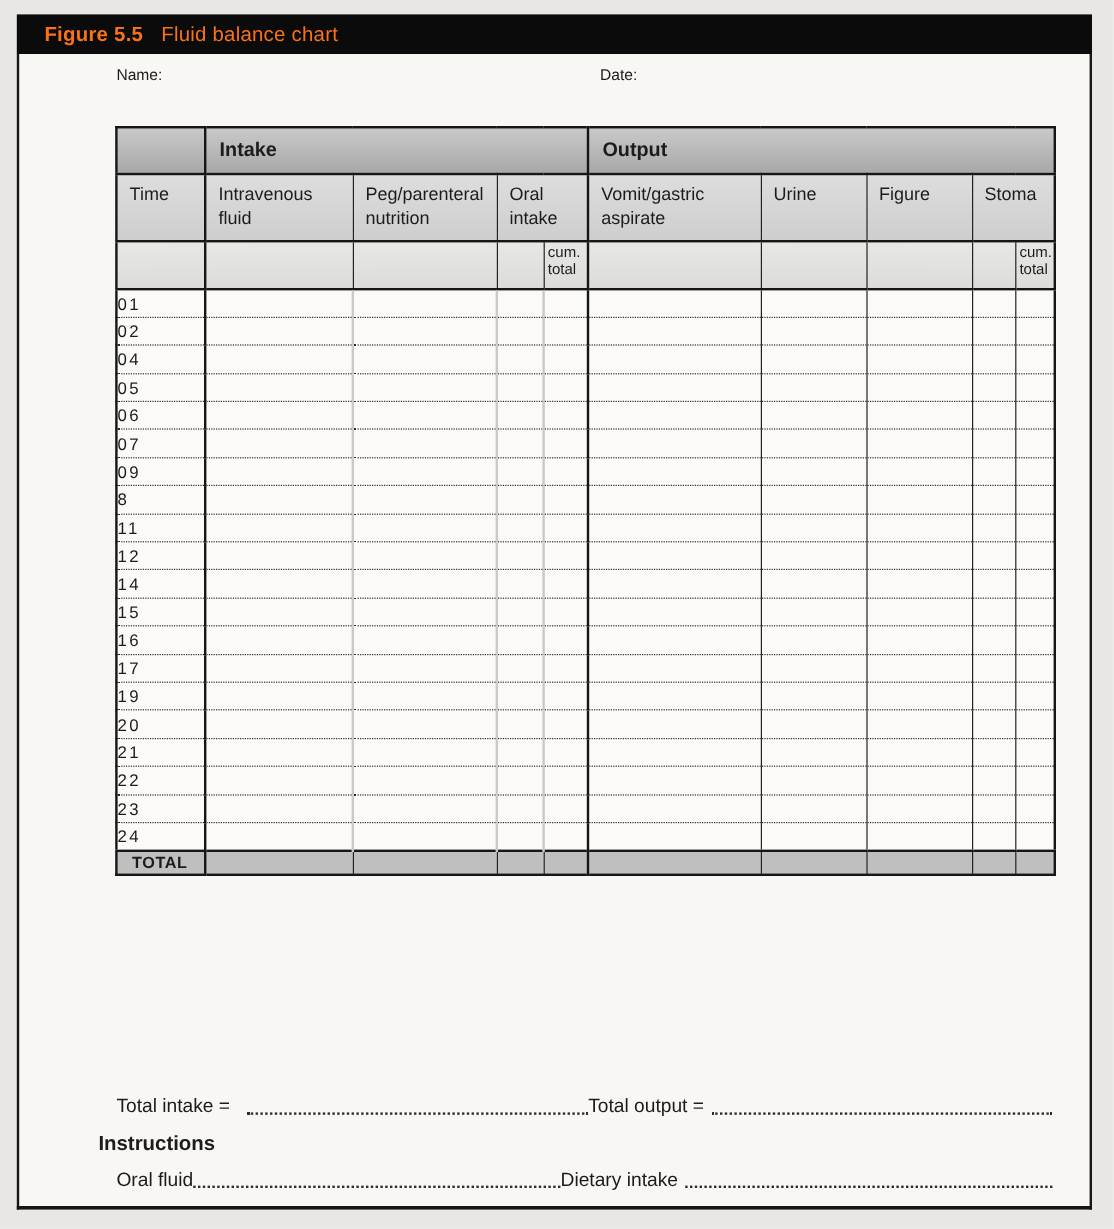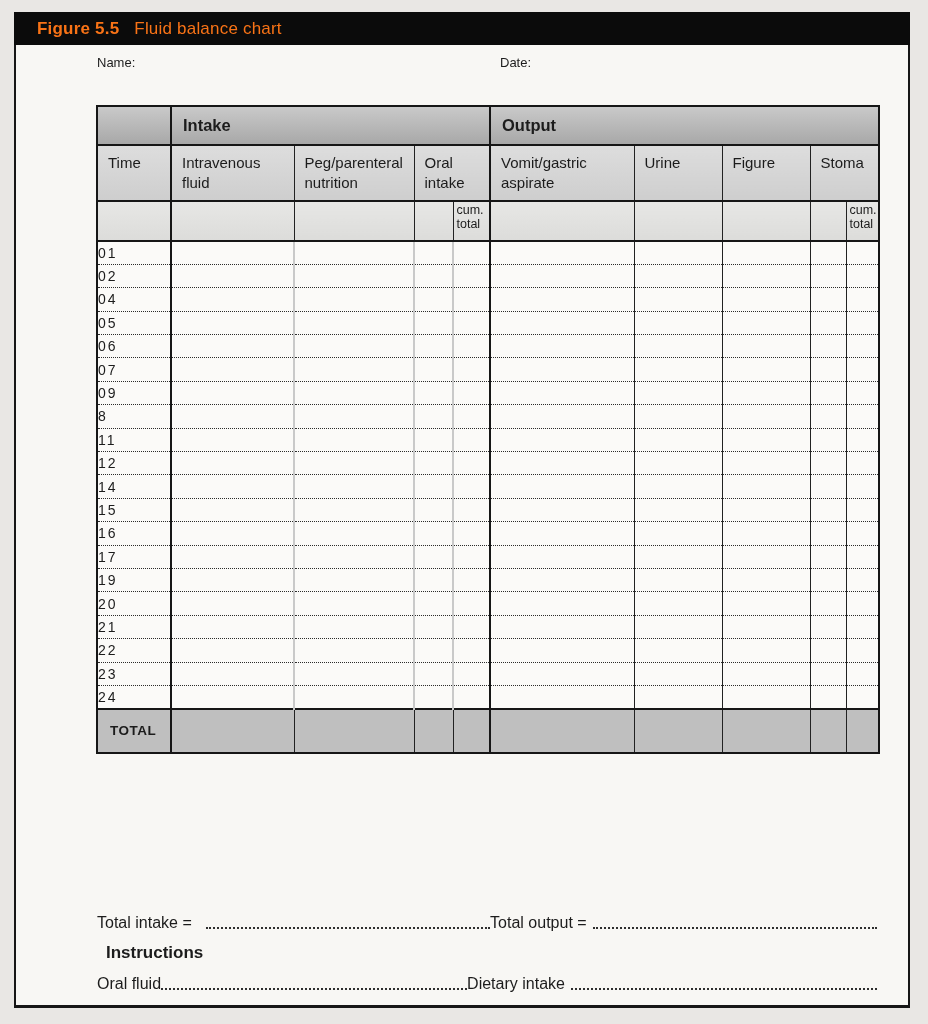--- a/index.html
+++ b/index.html
@@ -94,21 +94,21 @@
     font-size: 14px; letter-spacing: 2px;
     border-right: 2px solid #161616;
   }
   td.c-iv, td.c-peg, td.c-oral { border-right: 2px solid #c9c9c9; }
   td.c-oralcum { border-right: 2px solid #161616; }
   td.c-vomit, td.c-urine, td.c-drains, td.c-stoma { border-right: 1px solid #222; }
   td.c-stomacum { border-right: none; }
 
   
   tr.total-row th, tr.total-row td {
-    height: 44px;
+    height: 20px;
     background: #bfbfbf;
     border-top: 2px solid #161616;
     border-bottom: none;
   }
   tr.total-row th {
     font-size: 13.5px; font-weight: bold; letter-spacing: 0.5px;
     text-align: left; padding-left: 12px;
     border-right: 2px solid #161616;
   }
   tr.total-row td { border-right: 1px solid #222; }
@@ -125,21 +125,21 @@
   .oral-line { top: 930px; }
   .leader {
     flex: 1 1 auto;
     border-bottom: 2px dotted #2e2e2e;
     margin-bottom: 3px;
     min-width: 30px;
   }
   .leader.gap-left { margin-left: 14px; }
   .leader.gap-small { margin-left: 6px; }
   .instructions-heading {
-    position: absolute; left: 90px; top: 898px;
+    position: absolute; left: 66px; top: 898px;
     font-size: 17px; font-weight: bold;
   }
 </style>
 </head>
 <body>
 
 <div class="frame">
   <div class="titlebar">
     <span class="fig-label">Figure 5.5</span>
     <span>Fluid balance chart</span>

